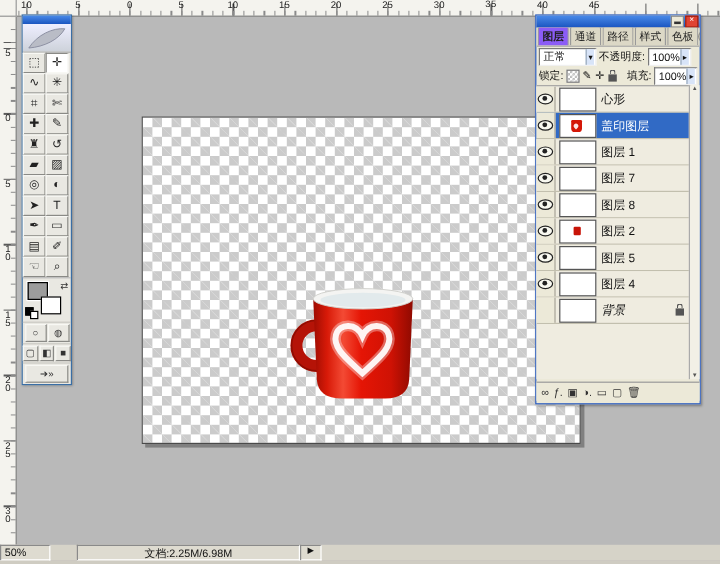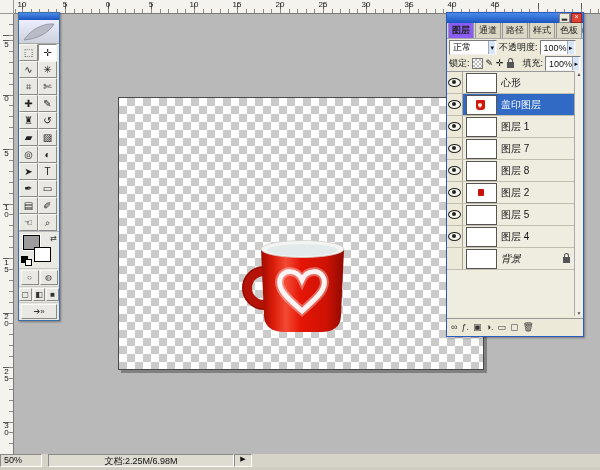--- a/index.html
+++ b/index.html
@@ -72,21 +72,21 @@
   .mini-dot{position:absolute;left:11px;top:5px;width:6px;height:7px;background:#c81408;border-radius:1px}
   .lname{font-size:10px;color:#111;white-space:nowrap;overflow:hidden}
   .lname.italic{font-style:italic}
   .row-lock{margin-left:auto;margin-right:6px}
   .pal-bottom{position:absolute;left:0;bottom:2px;width:100%;height:16px;border-top:1px solid #999;display:flex;align-items:center;gap:4px;padding:0 4px;box-sizing:border-box;background:#ece9d8}
   .pb-btn{font-size:9px;color:#333;line-height:12px}
   
   .statusbar{position:absolute;left:0;top:454px;width:600px;height:13px;background:#d6d3c8;display:flex;align-items:stretch;font-size:9px;color:#111;z-index:6}
   .sb-box{border:1px solid;border-color:#8a8a8a #fff #fff #8a8a8a;background:#dedbd0;display:flex;align-items:flex-start;padding:0 3px}
   .sb-zoom{width:34px}
-  .sb-doc{width:178px;justify-content:center;margin-left:6px}
+  .sb-doc{width:178px;justify-content:center;margin-left:22px}
   .sb-arrow{width:10px;justify-content:center;font-size:7px}
   .sb-rest{flex:1;justify-content:flex-end;padding-right:34px;gap:5px}
   .sb-strip{position:absolute;left:0;top:467px;width:600px;height:3px;background:#cfccc2}
   .wm-author{color:#3d6fb4}.wm-app{color:#4c55c8}.wm-group:{color:#2ea3a3}
   .wm-group{color:#2ea3a3}
 </style>
 </head>
 <body>
 
 <div id="app">

